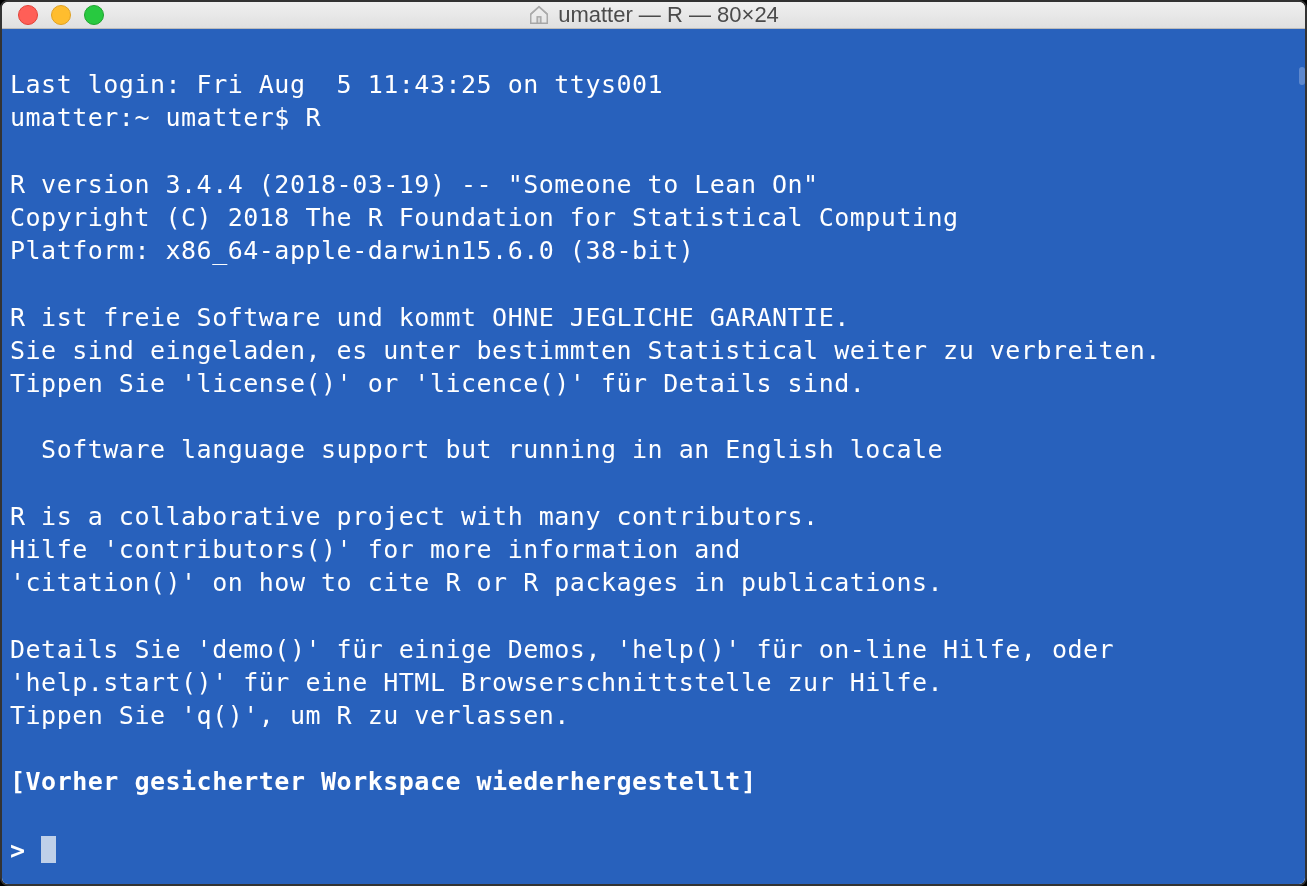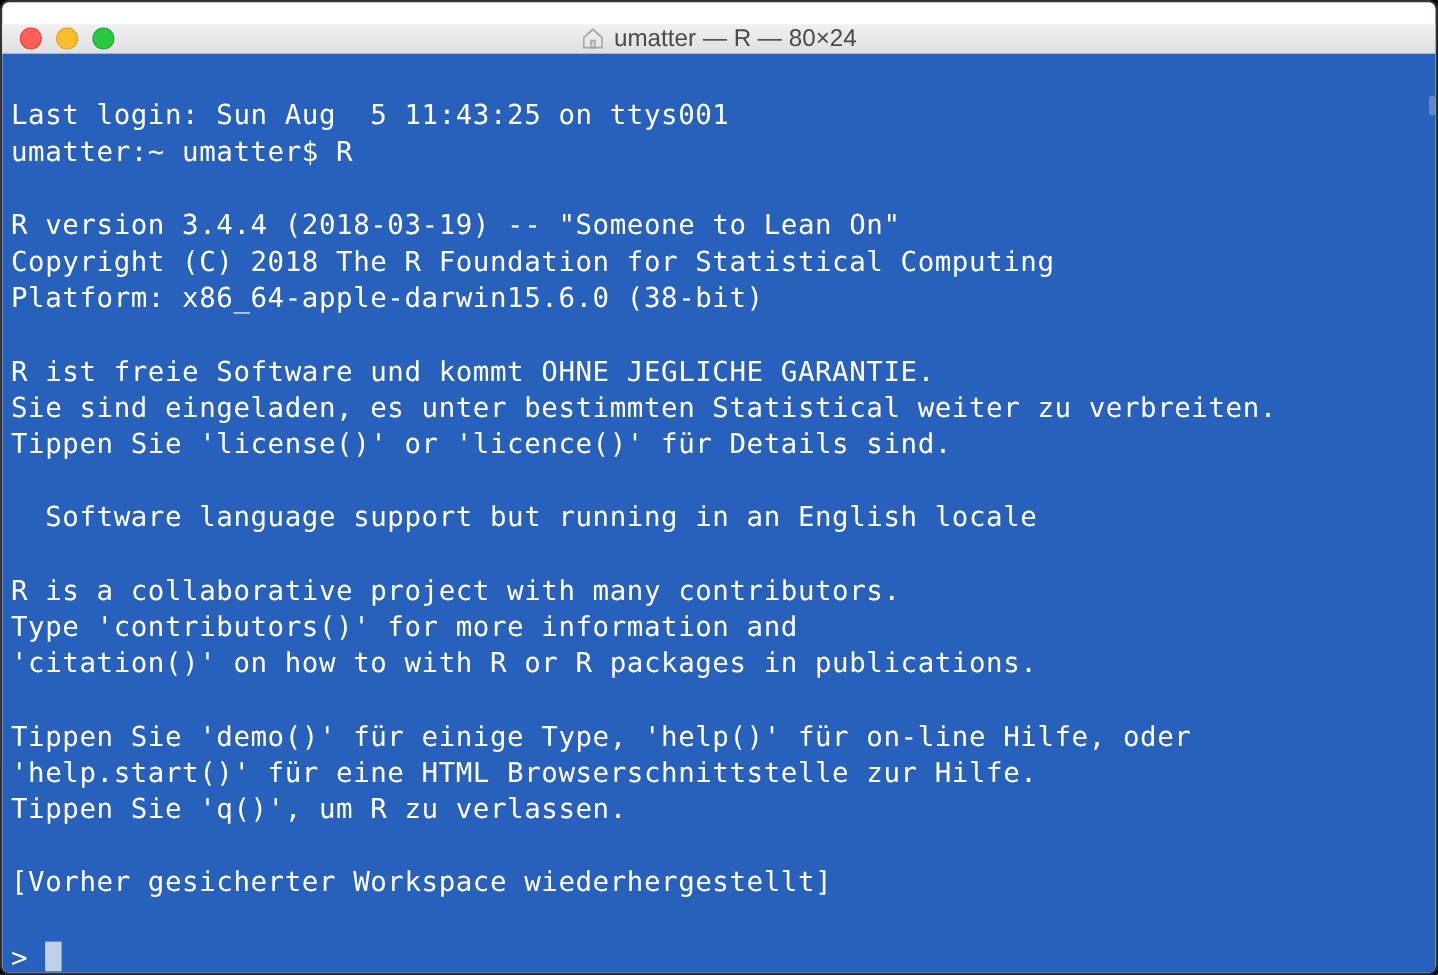--- a/index.html
+++ b/index.html
@@ -24,21 +24,20 @@
       display: flex;
       flex-direction: column;
     }
     .titlebar {
       height: 44px;
       background: linear-gradient(to bottom, #f0f0f0, #e0e0e0);
       display: flex;
       align-items: center;
       position: relative;
       border-bottom: 1px solid #bbb;
-      margin-top: 20px;
     }
     .traffic-lights {
       display: flex;
       gap: 13px;
       padding-left: 16px;
       position: absolute;
       left: 0;
     }
     .traffic-light {
       width: 20px;
@@ -68,21 +67,21 @@
       background: #2861bc;
       color: #ffffff;
       font-family: "Menlo", "Monaco", "Consolas", monospace;
       font-size: 25px;
       line-height: 33.2px;
       padding: 6px 8px;
       white-space: pre;
       position: relative;
       letter-spacing: 0.5px;
     }
-    .bold { font-weight: normal; }
+    .bold { font-weight: bold; }
     .cursor {
       display: inline-block;
       width: 15px;
       height: 27px;
       background: #bfd0e9;
       vertical-align: baseline;
       transform: translateY(4px);
     }
     .scroll-handle {
       position: absolute;
@@ -109,38 +108,38 @@
         <svg viewBox="0 0 24 24" fill="none" stroke="#777" stroke-width="1.6">
           <path d="M3 11 L12 3 L21 11 V21 H3 Z" fill="#eee"></path>
           <path d="M3 11 L12 3 L21 11"></path>
           <rect x="10" y="14" width="4" height="7" fill="#ccc" stroke="#777"></rect>
         </svg>
       </span>
       <span>umatter — R — 80×24</span>
     </div>
   </div>
   <div class="terminal">
-<span>Last login: Sun Aug  5 11:43:25 on ttys001</span>
+<span>Last login: Fri Aug  5 11:43:25 on ttys001</span>
 <span>umatter:~ umatter$ R</span>
 <span></span>
 <span>R version 3.4.4 (2018-03-19) -- "Someone to Lean On"</span>
 <span>Copyright (C) 2018 The R Foundation for Statistical Computing</span>
 <span>Platform: x86_64-apple-darwin15.6.0 (38-bit)</span>
 <span></span>
 <span>R ist freie Software und kommt OHNE JEGLICHE GARANTIE.</span>
 <span>Sie sind eingeladen, es unter bestimmten Statistical weiter zu verbreiten.</span>
 <span>Tippen Sie 'license()' or 'licence()' für Details sind.</span>
 <span></span>
 <span>  Software language support but running in an English locale</span>
 <span></span>
 <span>R is a collaborative project with many contributors.</span>
-<span>Type 'contributors()' for more information and</span>
-<span>'citation()' on how to with R or R packages in publications.</span>
+<span>Hilfe 'contributors()' for more information and</span>
+<span>'citation()' on how to cite R or R packages in publications.</span>
 <span></span>
-<span>Tippen Sie 'demo()' für einige Type, 'help()' für on-line Hilfe, oder</span>
+<span>Details Sie 'demo()' für einige Demos, 'help()' für on-line Hilfe, oder</span>
 <span>'help.start()' für eine HTML Browserschnittstelle zur Hilfe.</span>
 <span>Tippen Sie 'q()', um R zu verlassen.</span>
 <span></span>
 <span class="bold">[Vorher gesicherter Workspace wiederhergestellt]</span>
 <span></span>
 <span class="bold">&gt; </span><span class="cursor"></span>
     <div class="scroll-handle"></div>
   </div>
 </div>
 

